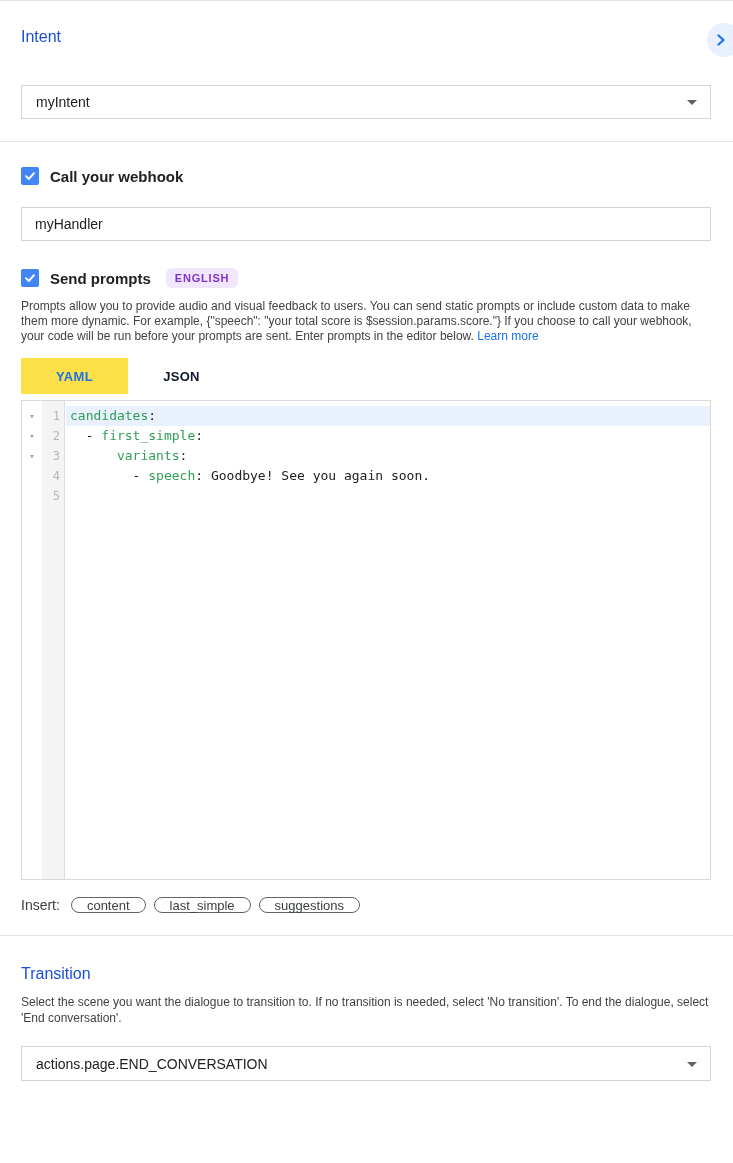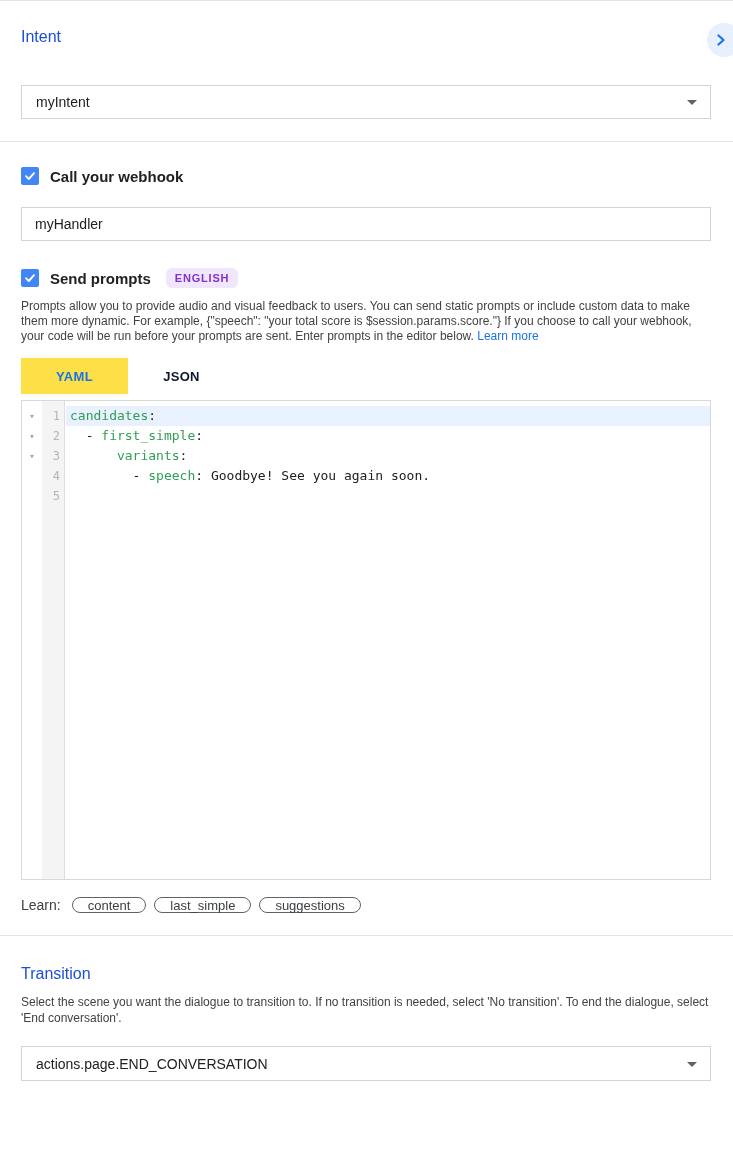--- a/index.html
+++ b/index.html
@@ -179,21 +179,21 @@
         </div>
         <div class="code-line">
           <span class="fold-cell"></span>
           <span class="num-cell">5</span>
           <span class="code-cell"></span>
         </div>
       </div>
   </div>
 
   <div class="insert-row">
-    <span class="insert-label">Learn:</span>
+    <span class="insert-label">Insert:</span>
     <span style="display:flex">
         <div class="chip">content</div>
         <div class="chip">last_simple</div>
         <div class="chip">suggestions</div>
       </span>
   </div>
 
   <div class="divider"></div>
 
   <div class="section-title" id="transition-title">Transition</div>

